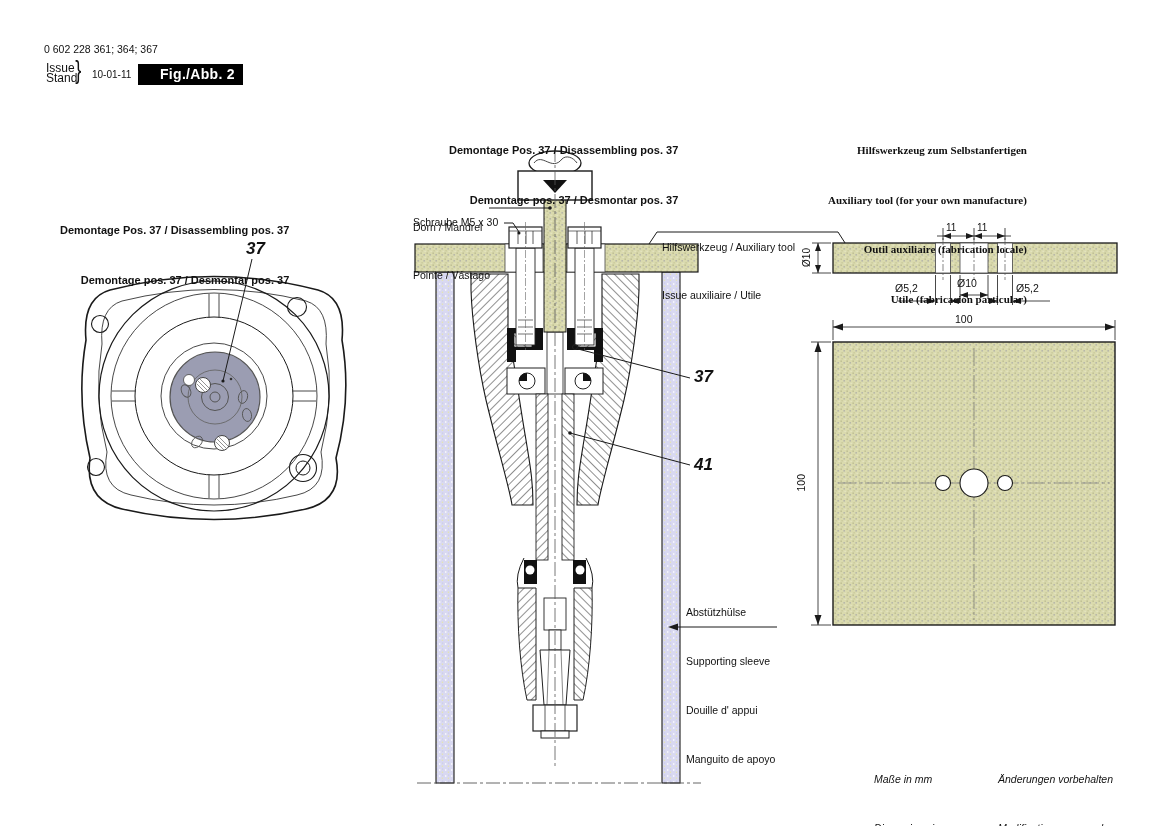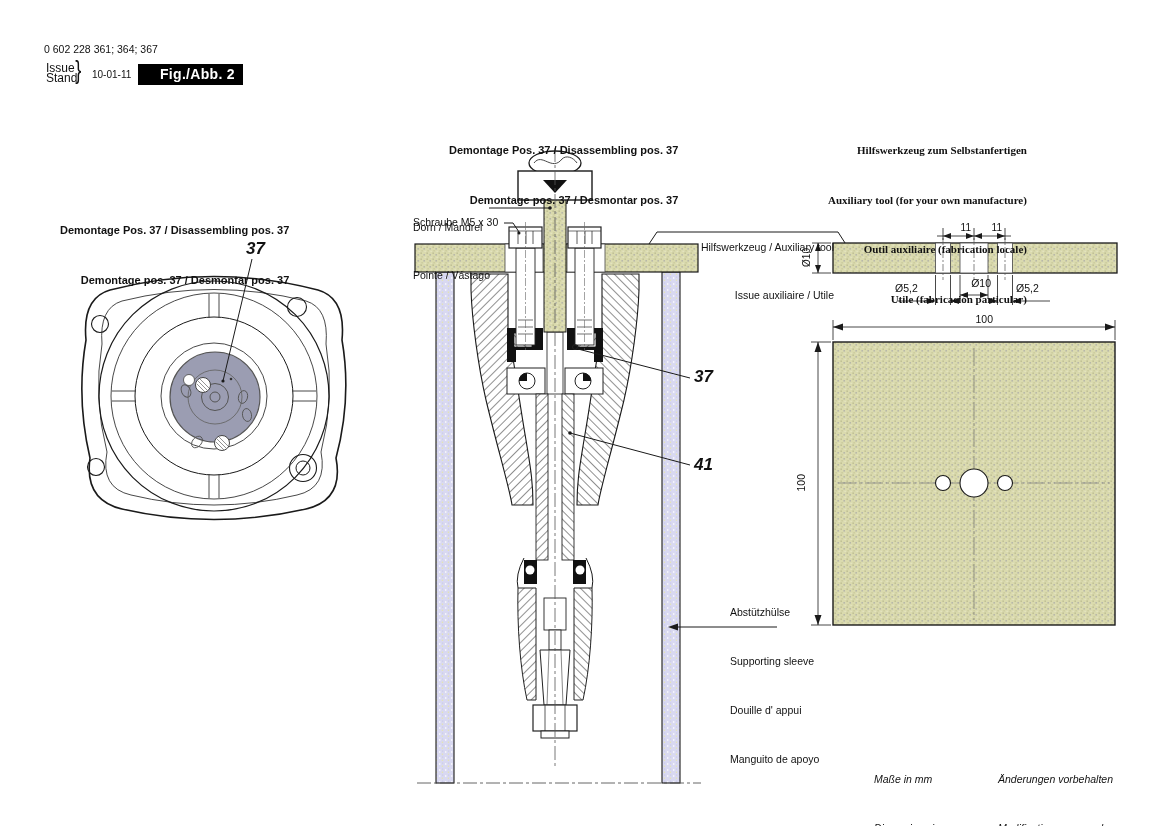--- a/index.html
+++ b/index.html
@@ -12,21 +12,21 @@
   .b{font-weight:bold;}
   .fs9{font-size:12px;line-height:10px;}
   .fs10{font-size:10px;line-height:11px;}
   .fs105{font-size:10.5px;line-height:11.5px;}
   .fs11{font-size:11px;line-height:13.5px;text-align:right;}
   .fs12{font-size:17px;line-height:13px;font-style:italic;}
   .badge{background:#000;color:#fff;font-weight:bold;font-size:14px;
          padding:2px 8px 3px 8px;letter-spacing:0.3px;}
   .brace{font-size:26px;font-weight:400;transform:scaleX(0.7);line-height:22px;}
   .rot{transform:rotate(-90deg);transform-origin:center center;text-align:center;}
-  .ctr{text-align:right;}
+  .ctr{text-align:left;}
   .lh125{line-height:12.5px;font-style:italic;}
   .lh13{line-height:13px;}
   svg{position:absolute;left:0;top:0;}
 </style>
 </head>
 <body>
 
 <svg width="1169" height="826" viewBox="0 0 1169 826">
   <defs>
     <pattern id="stipK" width="6" height="6" patternUnits="userSpaceOnUse">
@@ -319,21 +319,21 @@
 <div class="abs fs105" style="left:413px;top:217px;">Schraube M5 x 30</div>
 
 <div class="abs ctr" style="left:662px;top:206px;width:172px;">
   <div class="fs105">Hilfswerkzeug / Auxiliary tool</div>
   <div class="fs105">Issue auxiliaire / Utile</div>
 </div>
 
 <div class="abs fs12 b" style="left:694px;top:370px;">37</div>
 <div class="abs fs12 b" style="left:694px;top:458px;">41</div>
 
-<div class="abs" style="left:686px;top:570px;margin-left:44px;">
+<div class="abs" style="left:686px;top:570px;">
   <div class="fs105 lh13">Abstützhülse</div>
   <div class="fs105 lh13">Supporting sleeve</div>
   <div class="fs105 lh13">Douille d' appui</div>
   <div class="fs105 lh13">Manguito de apoyo</div>
 </div>
 
 <div class="abs fs10 ctr" style="left:946px;top:222px;width:25px;">11</div>
 <div class="abs fs10 ctr" style="left:977px;top:222px;width:25px;">11</div>
 <div class="abs fs10 rot" style="left:790px;top:252px;width:32px;">Ø10</div>
 <div class="abs fs105" style="left:895px;top:283px;">Ø5,2</div>

